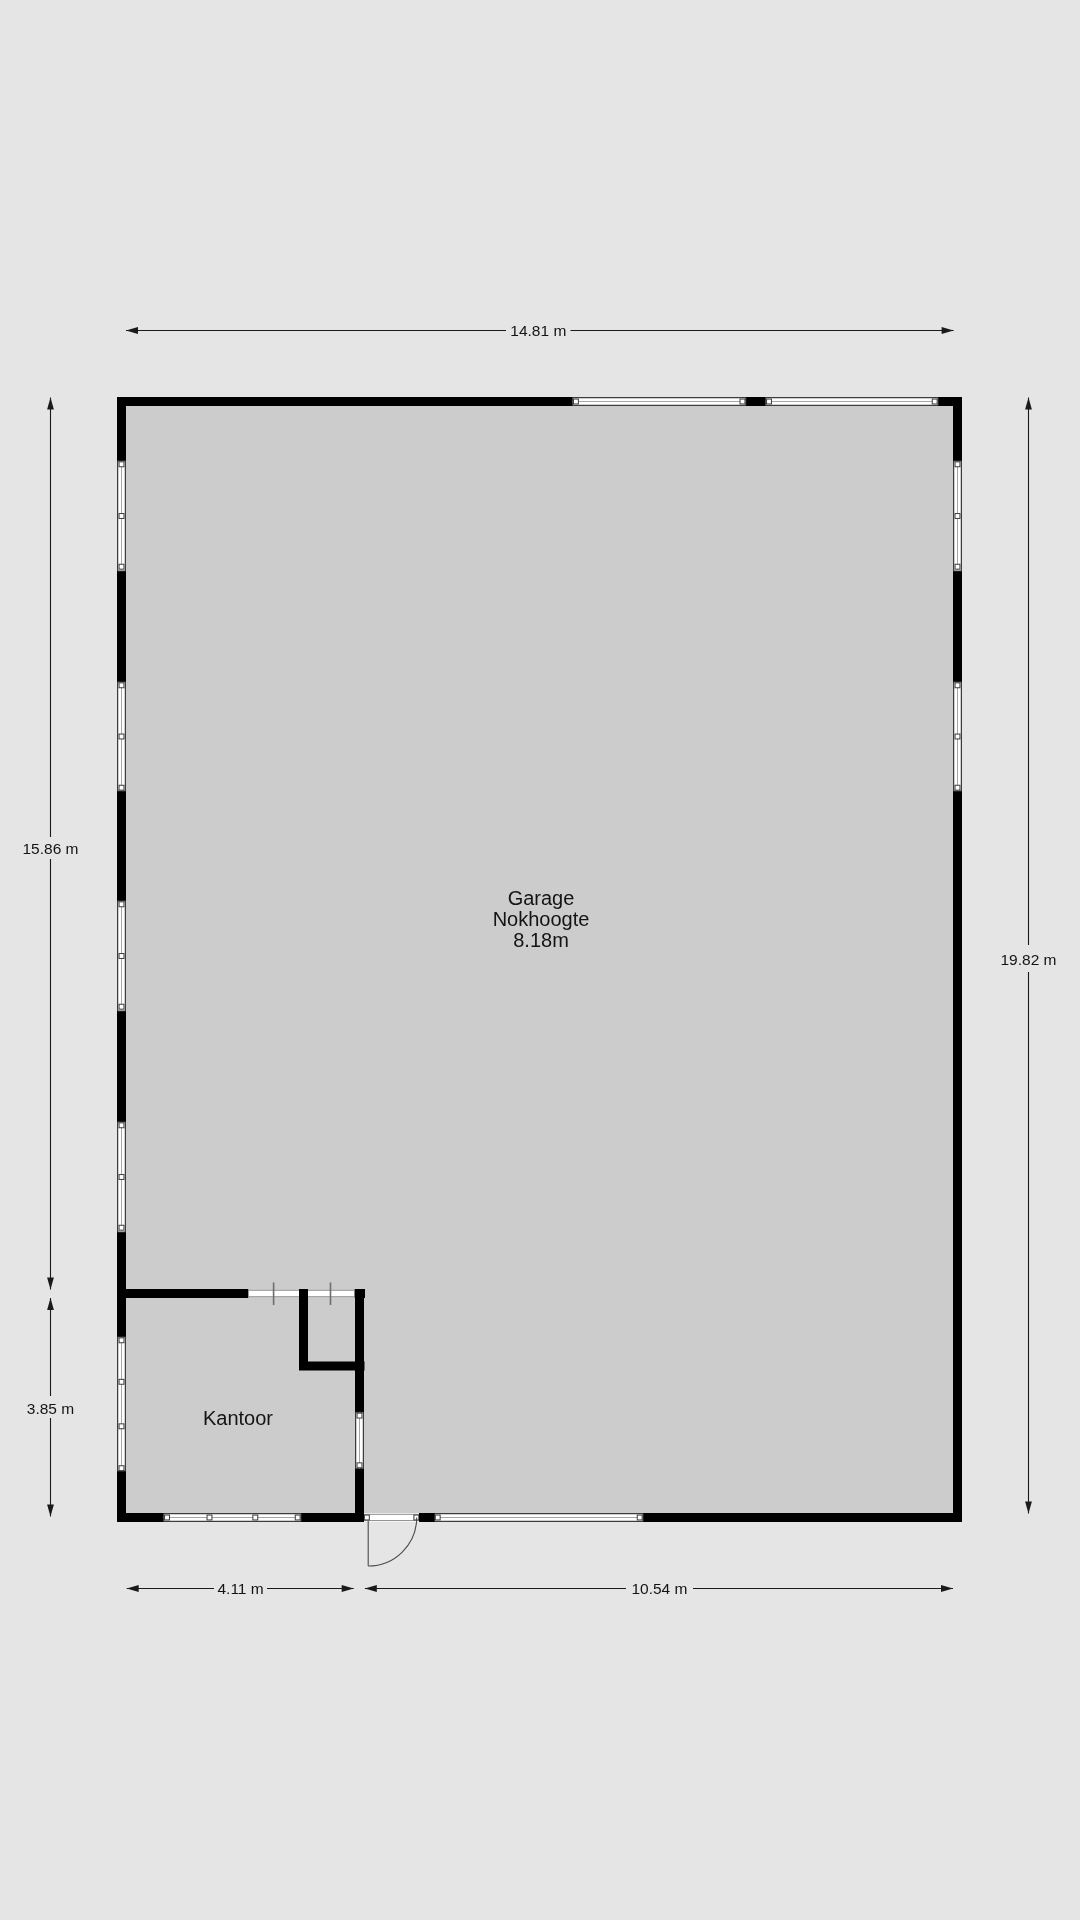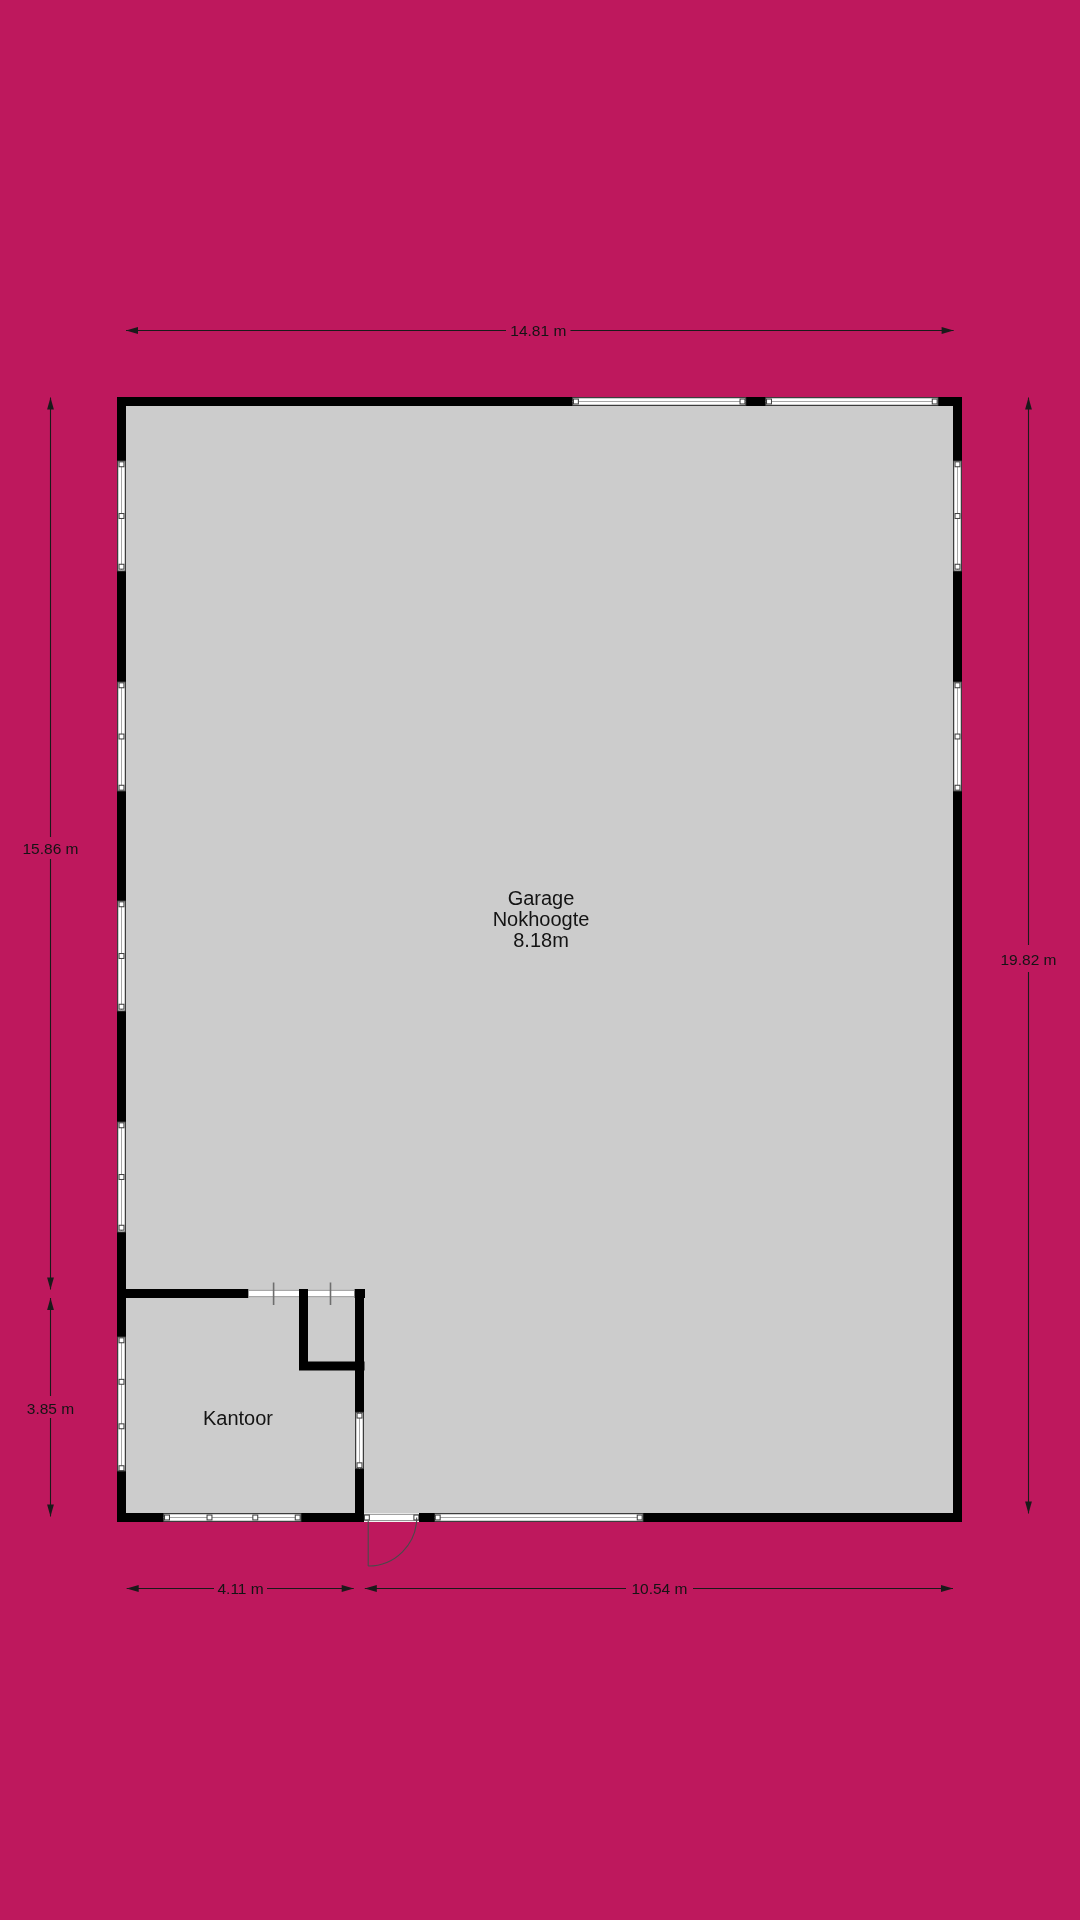--- a/index.html
+++ b/index.html
@@ -1,16 +1,16 @@
 <!DOCTYPE html>
 <html><head>
 <meta charset="utf-8">
 <style>
 html,body{margin:0;padding:0;background:#ffffff;}
-#page{position:relative;width:1080px;height:1920px;background:#be185d;overflow:hidden;}
+#page{position:relative;width:1080px;height:1920px;background:#e5e5e5;overflow:hidden;}
 text{font-family:"Liberation Sans",sans-serif;fill:#141414;}
 </style>
 </head>
 <body>
 <div id="page">
 <svg width="1080" height="1920" viewBox="0 0 1080 1920">
 
 <rect x="117" y="397" width="845" height="1125" fill="#cccccc"></rect>
 
 <rect x="117" y="397" width="845" height="9" fill="#000000"></rect>

